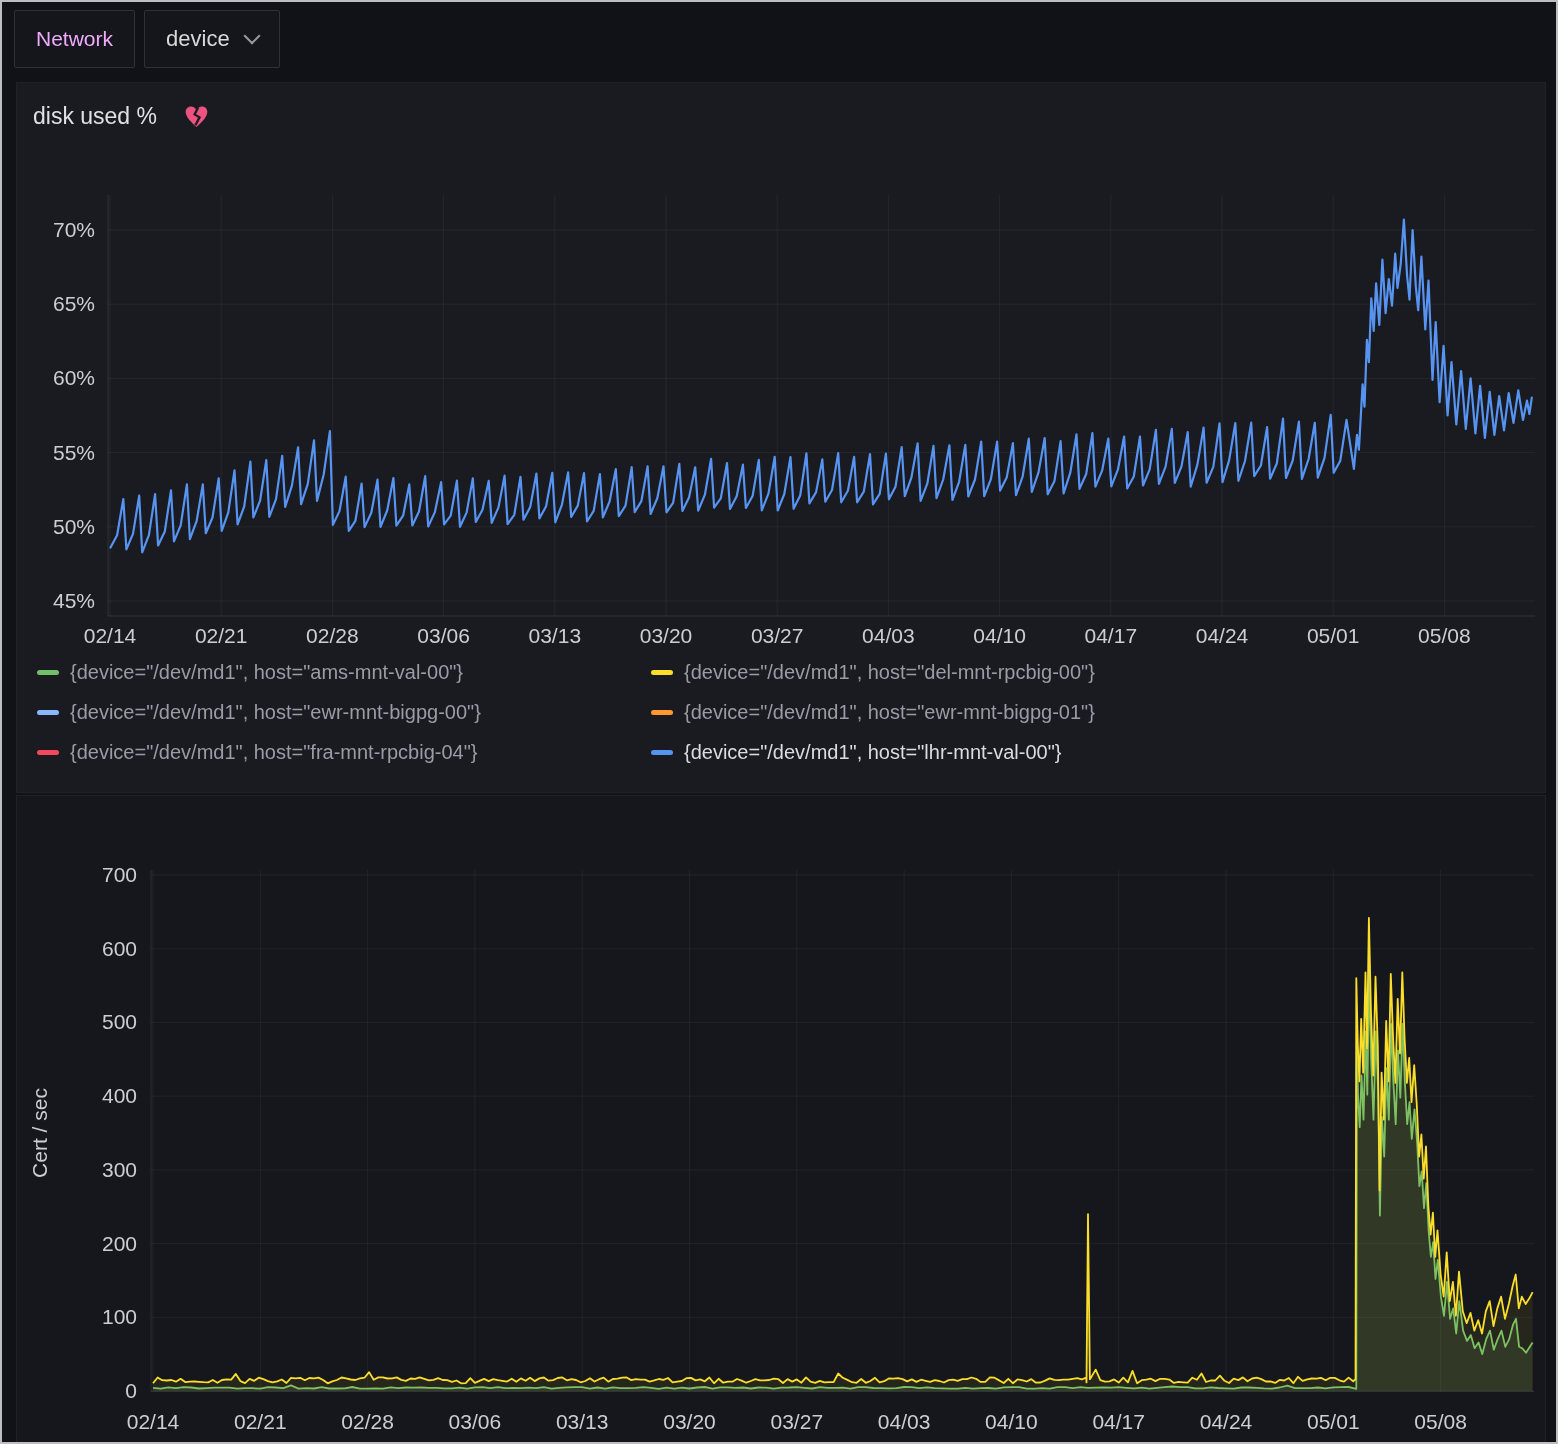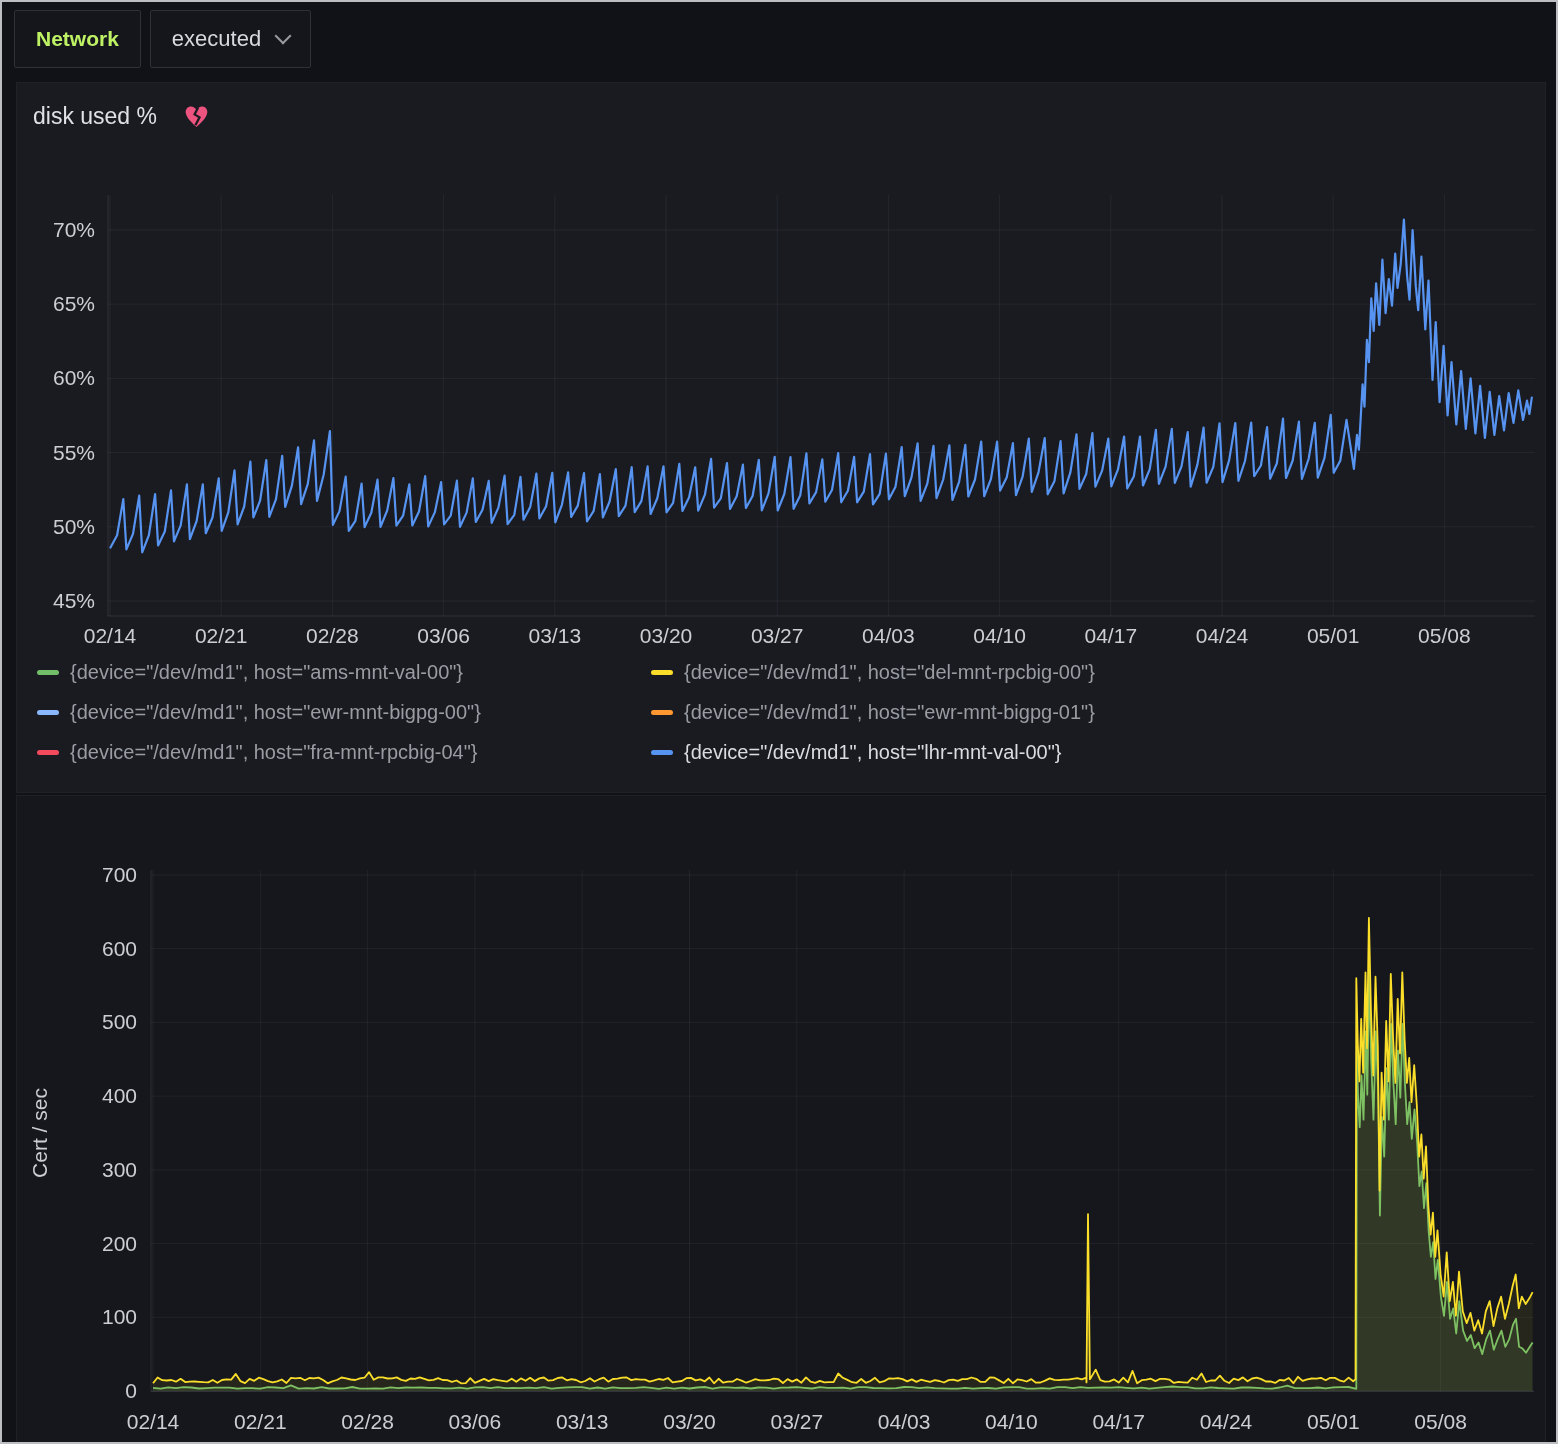--- a/index.html
+++ b/index.html
@@ -3,21 +3,21 @@
 <meta charset="utf-8">
 <style>
   html,body{margin:0;padding:0;background:#0c0d10;}
   body{font-family:"Liberation Sans",sans-serif;}
   .frame{position:relative;width:1558px;height:1444px;box-sizing:border-box;
          border:2px solid #bdbec2;background:#111217;overflow:hidden;}
   
   .topbar{position:absolute;left:12px;top:8px;display:flex;gap:9px;}
   .varbox{height:58px;display:flex;align-items:center;border:1px solid #2f3138;
           background:#15161c;padding:0 21px;border-radius:2px;box-sizing:border-box;}
-  .var-label{color:#bef264;font-size:21px;font-weight:700;}
+  .var-label{color:#f0abfc;font-size:21px;font-weight:400;}
   .var-value{color:#d8d9dc;font-size:22px;font-weight:500;}
   .chev{width:10px;height:10px;border-right:2px solid #989aa1;border-bottom:2px solid #989aa1;
         transform:rotate(45deg);margin-left:16px;margin-top:-7px;}
   
   .panel{position:absolute;left:14px;width:1530px;box-sizing:border-box;
          border:1px solid #1f2127;}
   #panel1{top:80px;height:711px;background:#191b21;}
   #panel2{top:793px;height:649px;background:#15171c;}
   .p-title-row{position:absolute;display:flex;align-items:center;}
   #panel1 .p-title-row{left:16px;top:20px;gap:26px;}
@@ -40,21 +40,21 @@
 </head>
 <body>
 
 <div class="frame">
 
   <div class="topbar">
     <div class="varbox">
       <span class="var-label">Network</span>
     </div>
     <div class="varbox">
-      <span class="var-value">executed</span>
+      <span class="var-value">device</span>
       <span class="chev"></span>
     </div>
   </div>
 
   <section class="panel" id="panel1">
     <div class="p-title-row">
       <span class="p1-title">disk used %</span>
       <svg width="27" height="26" viewBox="0 0 24 24">
         <path d="M12 21.2 C5.4 15.6 2 11.2 2 7.2 C2 4.3 4.3 2.3 6.9 2.3 C9 2.3 10.8 3.6 12 5.4 C13.2 3.6 15 2.3 17.1 2.3 C19.7 2.3 22 4.3 22 7.2 C22 11.2 18.6 15.6 12 21.2 Z" fill="#ec537e"></path>
         <path d="M13.4 3.4 L10.2 9.6 L14.8 12.3 L11 19.6" stroke="#191b21" stroke-width="2.1" fill="none"></path>

